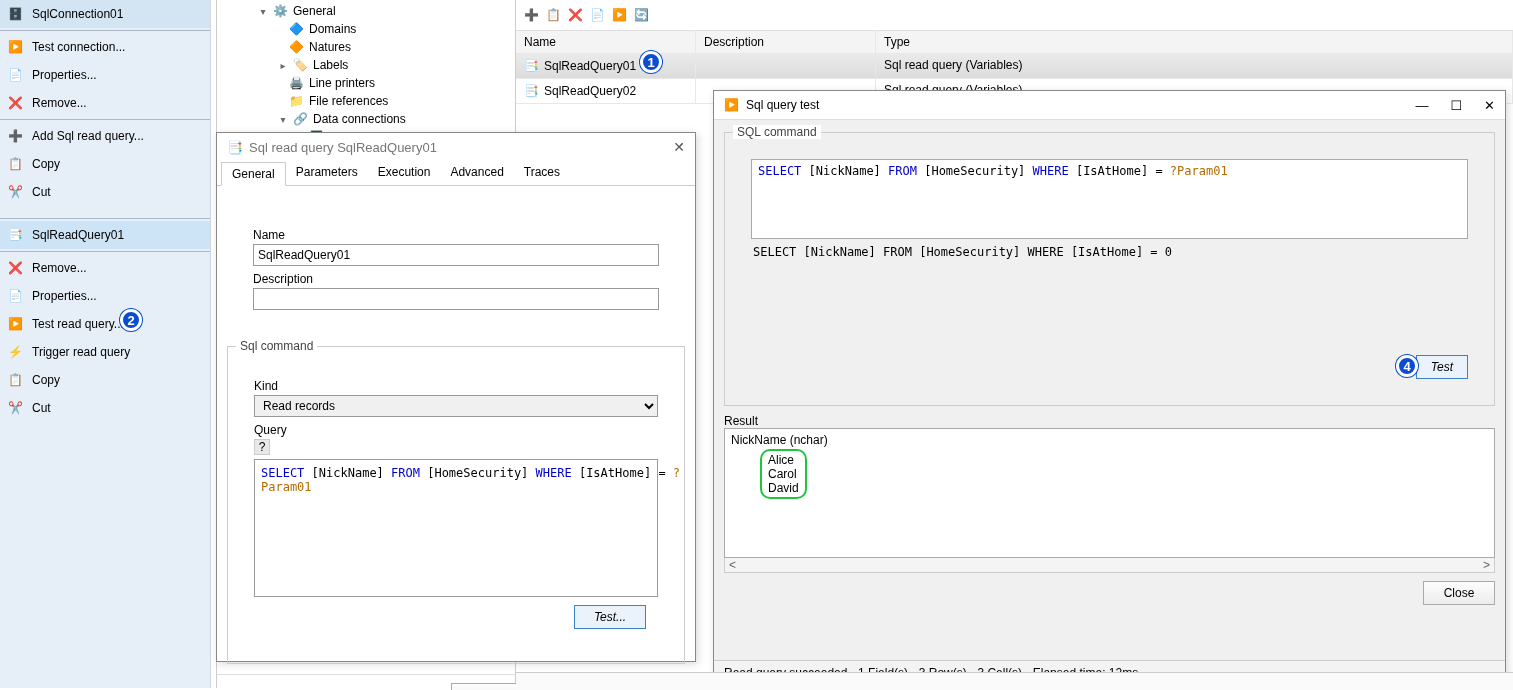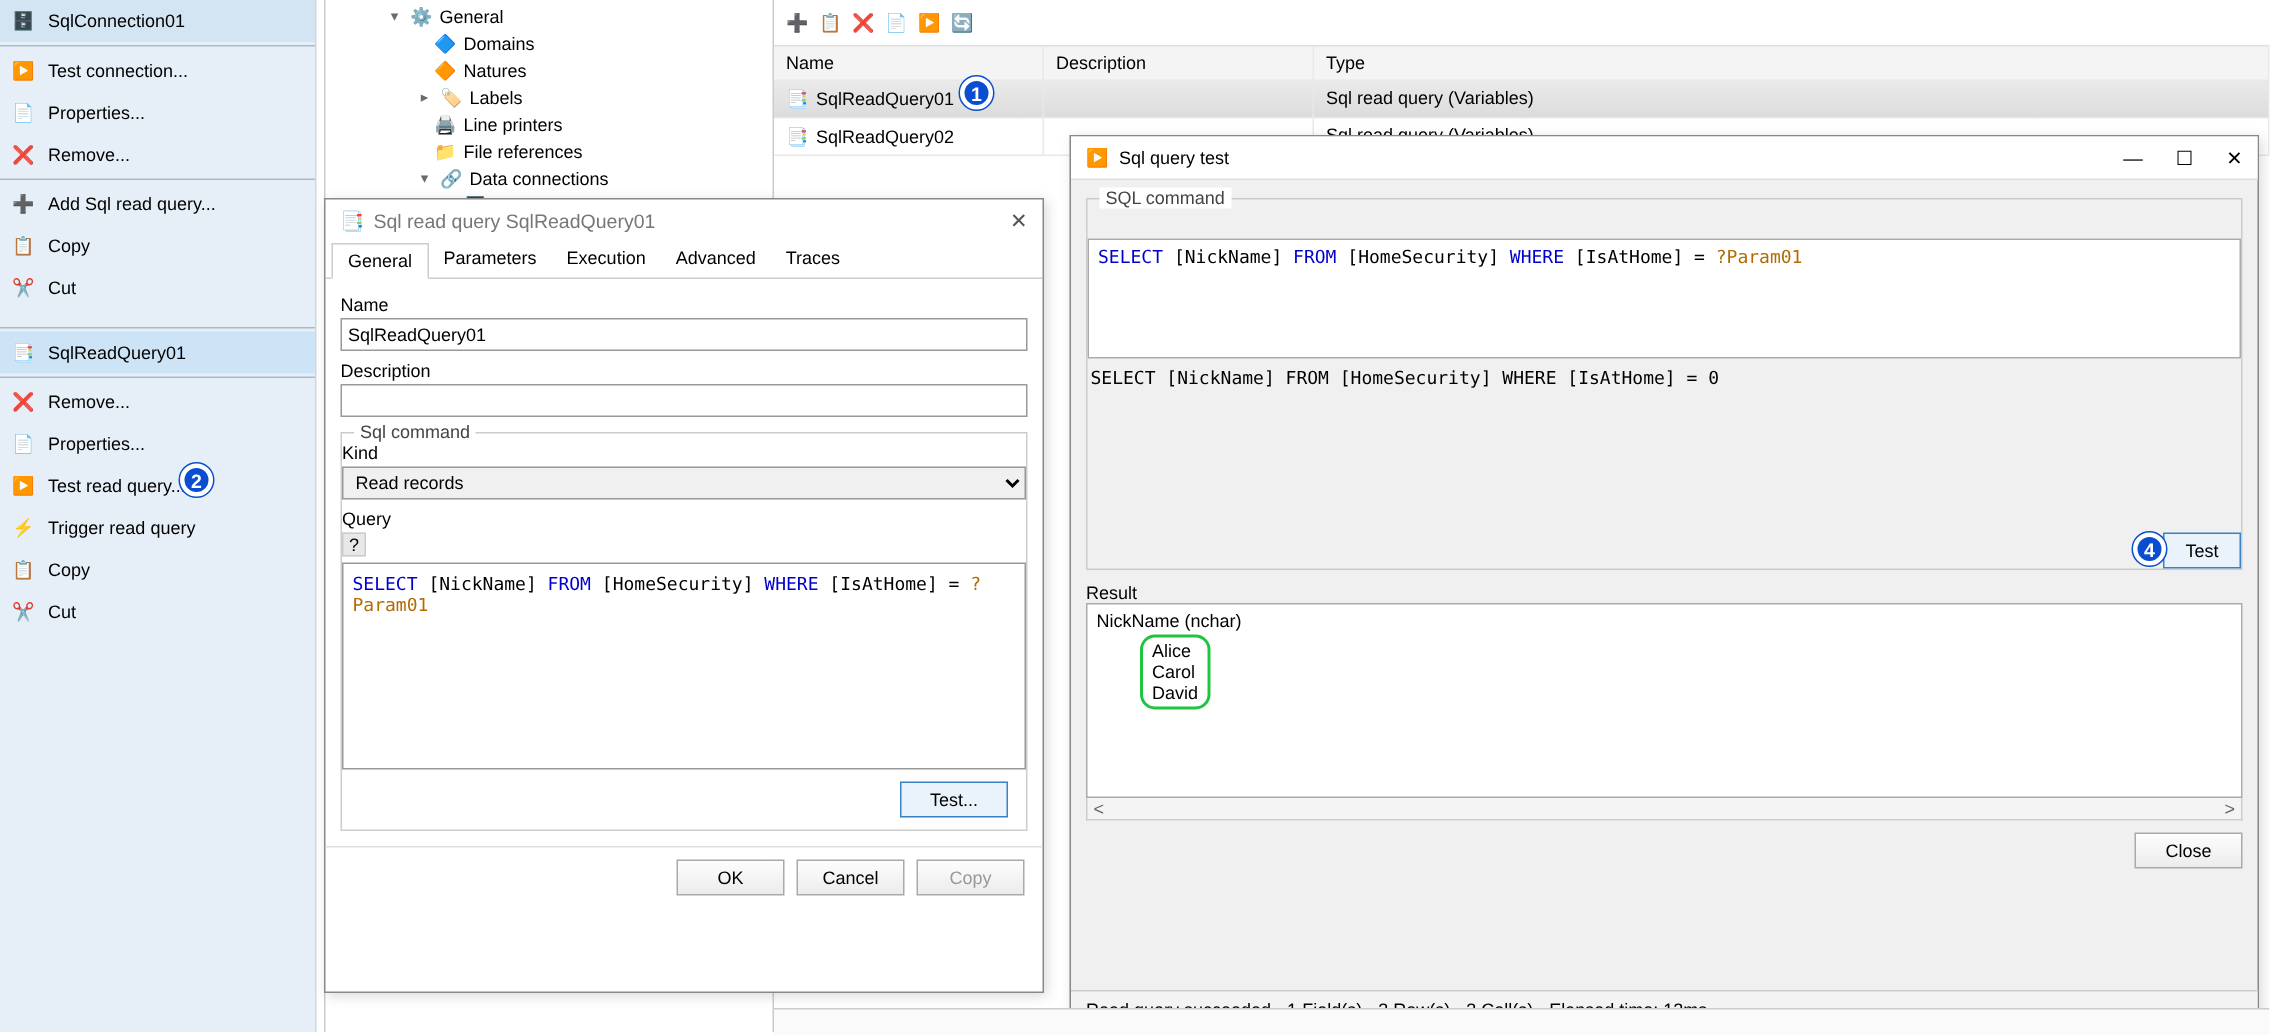--- a/index.html
+++ b/index.html
@@ -53,38 +53,38 @@
 .dialog {
   position:absolute; background:#fff; border:1px solid #888;
   box-shadow:2px 2px 8px rgba(0,0,0,0.15);
 }
 .dlg1 { left:216px; top:132px; width:480px; height:530px; }
 .dlg1 .title { display:flex; align-items:center; gap:6px; padding:6px 10px; color:#777; font-size:13px; }
 .dlg1 .close { margin-left:auto; cursor:pointer; font-size:14px; color:#555; }
 .tabs { display:flex; border-bottom:1px solid #ccc; padding:0 4px; }
 .tab { padding:4px 10px; cursor:pointer; }
 .tab.active { background:#fff; border:1px solid #ccc; border-bottom:1px solid #fff; position:relative; top:1px; }
-.group { border:1px solid #ccc; margin:10px; padding:0; position:relative; }
+.group { border:1px solid #ccc; margin:10px; padding:26px; position:relative; }
 .group-title { position:absolute; top:-8px; left:8px; background:#fff; padding:0 4px; font-size:12px; color:#444;}
 .form-label { display:block; margin:6px 0 2px 0; }
 .form-input { width:100%; border:1px solid #999; padding:3px 4px; font-size:12px; background:#fff; }
 .form-select { width:100%; border:1px solid #999; padding:2px 4px; font-size:12px; background:#f0f0f0; }
 .query-box { width:100%; height:138px; border:1px solid #999; padding:6px; font-family:Consolas, monospace; font-size:12px; background:#fff; white-space:pre; }
 .kw { color:#0000cc; } .param { color:#b36b00; }
 .btn-row { display:flex; justify-content:flex-end; gap:8px; padding:8px 12px; }
 .btn { min-width:72px; padding:4px 14px; border:1px solid #aaa; background:linear-gradient(#fdfdfd,#ececec); cursor:pointer; text-align:center; }
-.btn.primary { border:1px solid #3b82c4; background:#eaf2fb; }
+.btn.primary { border:1px solid #3b82c4; background:#eaf2fb;font-style:italic; }
 .btn.disabled { color:#999; }
 
 .dlg2 { left:713px; top:90px; width:793px; height:596px; background:#f0f0f0; }
 .dlg2 .win-title { display:flex; align-items:center; padding:6px 10px; background:#fff; border-bottom:1px solid #ddd; }
 .dlg2 .win-ctrls { margin-left:auto; display:flex; gap:22px; font-size:13px; }
 .dlg2 .win-ctrls span { cursor:pointer; }
 .dlg2-body { padding:8px 10px; }
-.sql-box { width:100%; height:80px; border:1px solid #aaa; background:#fff; padding:4px 6px; font-family:Consolas,monospace; font-size:12px; white-space:pre;margin-top:26px; }
+.sql-box { width:100%; height:80px; border:1px solid #aaa; background:#fff; padding:4px 6px; font-family:Consolas,monospace; font-size:12px; white-space:pre; }
 .param-table { width:100%; border:1px solid #888; margin-top:10px; border-collapse:collapse; }
 .param-table th, .param-table td { border:1px solid #888; padding:3px 6px; text-align:left; font-weight:normal; }
 .param-table th { background:#eee; }
 .param-table td.ref { background:#eee; }
 .param-table td.val { background:#0a64c8; color:#fff; }
 .resolved-sql { font-family:Consolas,monospace; font-size:12px; padding:6px 2px; }
 .result-box { background:#fff; border:1px solid #aaa; height:130px; padding:4px 6px; overflow:auto; }
 .result-highlight { border:2px solid #21c43f; border-radius:10px; display:inline-block; padding:2px 6px; margin-top:2px;margin-left:29px; }
 .status-bar { position:absolute; bottom:0; left:0; right:0; padding:5px 10px; border-top:1px solid #ccc; background:#f3f3f3; }
 .hdivider { position:absolute; left:516px; bottom:0; right:0; height:18px; border-top:1px solid #ccc; background:#fafafa;}

